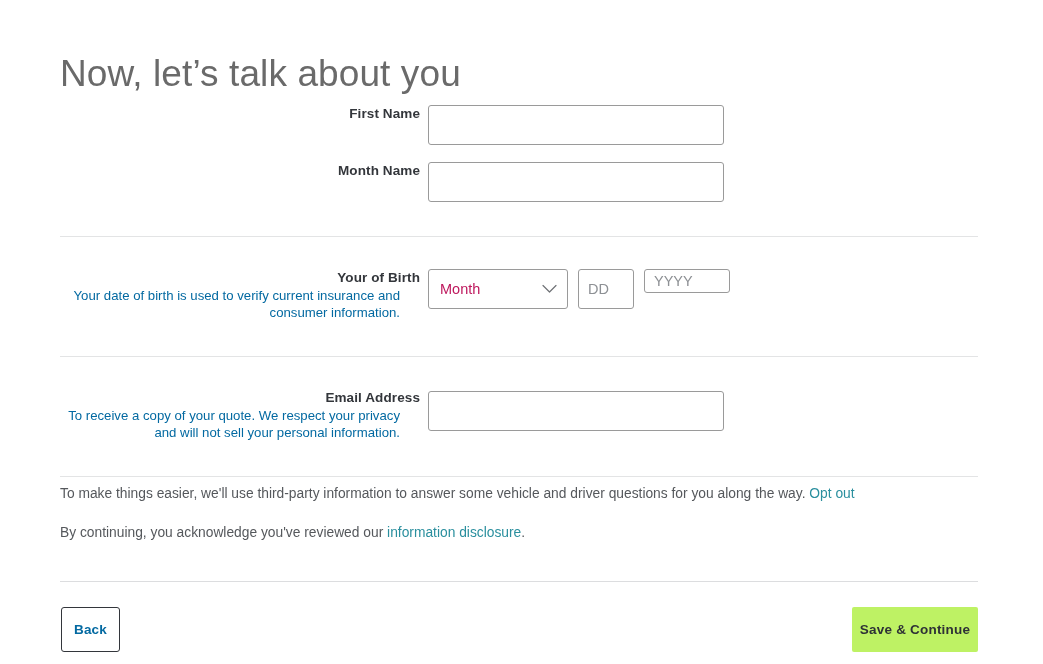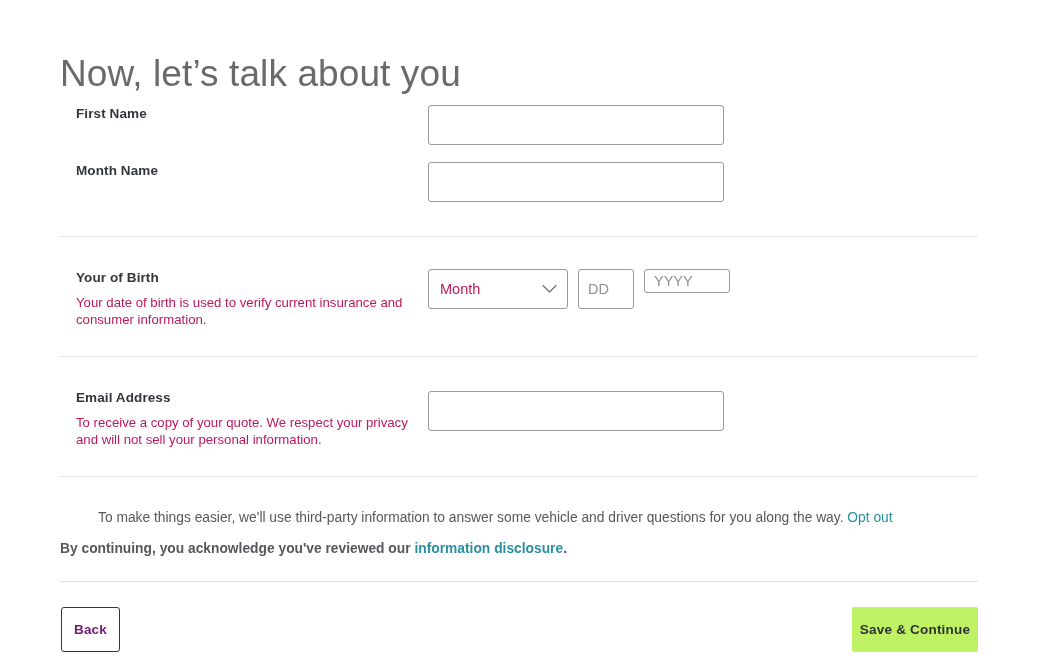--- a/index.html
+++ b/index.html
@@ -37,36 +37,36 @@
   }
 
   
   .field-row {
     position: absolute;
     left: 60px;
     width: 920px;
   }
   .label-col {
     position: absolute;
-    left: 16px;
+    left: 0;
     top: 0;
     width: 360px;
+    text-align: right;
   }
   .field-label {
     font-size: 13.5px;
     font-weight: bold;
     color: #33363b;
     letter-spacing: 0.1px;
     line-height: 1.3;
   }
   .field-help {
-    margin-top: 7px;
     font-size: 13.2px;
     font-weight: normal;
-    color: #be185d;
+    color: #0369a1;
     line-height: 1.32;
     max-width: 340px;
   }
 
   .input-col {
     position: absolute;
     left: 368px;
     top: 0;
   }
 
@@ -182,21 +182,21 @@
     left: 61px;
     top: 607px;
     width: 59px;
     height: 45px;
     background: #ffffff;
     border: 1px solid #33363b;
     border-radius: 3px;
     font-family: "Liberation Sans", sans-serif;
     font-size: 13.5px;
     font-weight: bold;
-    color: #701a75;
+    color: #0369a1;
     cursor: pointer;
     letter-spacing: 0.2px;
     padding: 0;
   }
   .btn-save {
     position: absolute;
     left: 852px;
     top: 607px;
     width: 126px;
     height: 45px;
@@ -267,26 +267,26 @@
       <div class="field-label">Email Address</div>
       <div class="field-help">To receive a copy of your quote. We respect your privacy and will not sell your personal information.</div>
     </div>
     <div class="input-col" style="top:2px;">
       <input class="text-input" type="text" placeholder="" style="">
     </div>
   </div>
 
   <div class="divider" style="top:476px;"></div>
 
-  <div class="disclosure" style="top:508px;margin-left:38px;">
+  <div class="disclosure" style="top:484px;">
     <span>To make things easier, we'll use third-party information to answer some vehicle and driver questions for you along the way.</span>
     <a class="link">Opt out</a>
   </div>
 
-  <div class="disclosure" style="top:539px;font-weight:bold;">
+  <div class="disclosure" style="top:523px;">
     <span>By continuing, you acknowledge you've reviewed our</span>
     <a class="link">information disclosure</a><span class="period">.</span>
   </div>
 
   <div class="divider strong" style="top:581px;"></div>
 
   <button class="btn-back">Back</button>
   <button class="btn-save">Save &amp; Continue</button>
 
 </div>

